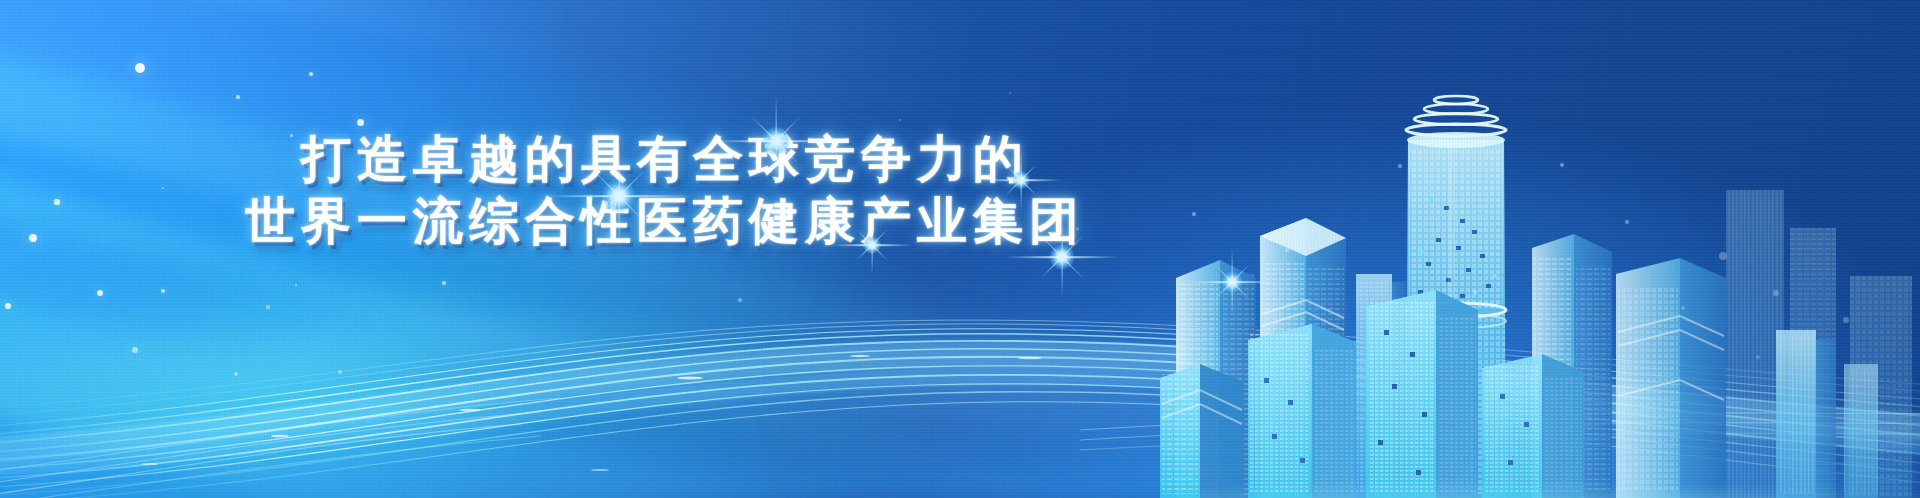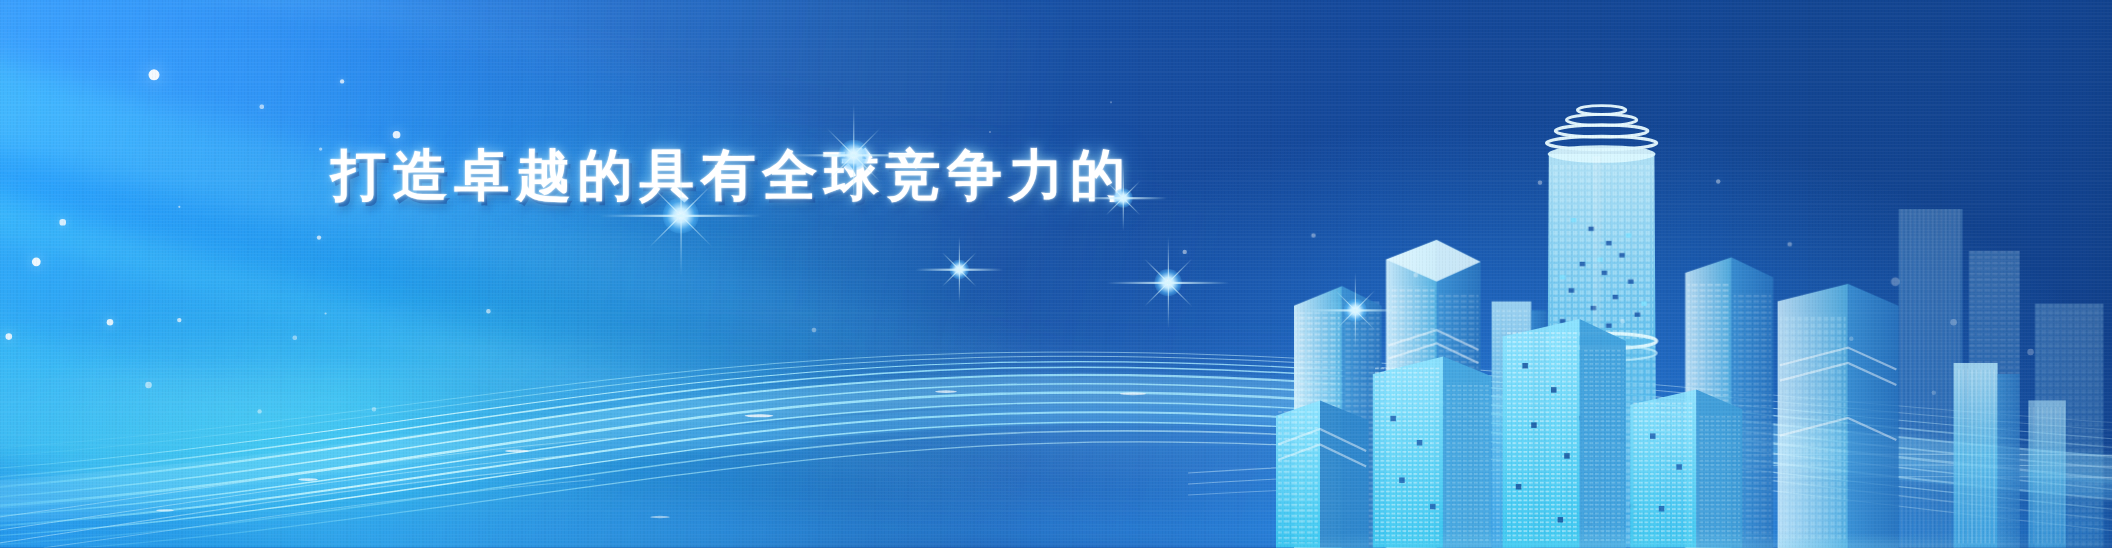--- a/index.html
+++ b/index.html
@@ -493,20 +493,21 @@
       <div class="dot" style="left: 1843px; top: 317px; width: 6px; height: 6px; opacity: 0.26; box-shadow: rgba(190, 235, 255, 0.208) 0px 0px 9px;"></div>
       <div class="dot" style="left: 1755.8px; top: 354.8px; width: 4.4px; height: 4.4px; opacity: 0.22; box-shadow: rgba(190, 235, 255, 0.176) 0px 0px 6.6px;"></div>
       <div class="dot" style="left: 1473.4px; top: 290.4px; width: 3.2px; height: 3.2px; opacity: 0.35; box-shadow: rgba(190, 235, 255, 0.28) 0px 0px 4.8px;"></div>
       <div class="dot" style="left: 1285.4px; top: 248.4px; width: 3.2px; height: 3.2px; opacity: 0.35; box-shadow: rgba(190, 235, 255, 0.28) 0px 0px 4.8px;"></div>
       <div class="dot" style="left: 898.6px; top: 118.6px; width: 2.8px; height: 2.8px; opacity: 0.3; box-shadow: rgba(190, 235, 255, 0.24) 0px 0px 4.2px;"></div>
       <div class="dot" style="left: 1008.7px; top: 91.7px; width: 2.6px; height: 2.6px; opacity: 0.28; box-shadow: rgba(190, 235, 255, 0.224) 0px 0px 3.9px;"></div>
     </div>
 
   <div id="headline">
     <span class="hline">打造卓越的具有全球竞争力的</span>
+    <span class="hline">世界一流综合性医药健康产业集团</span>
   </div>
 
   <div id="flares">
       <div class="flare" style="left: 545px; top: 122px; width: 148px; height: 148px;">
         <div class="core" style="width: 33.3px; height: 33.3px;"></div>
         <div class="ray" style="width: 148px; height: 1.6px; transform: translate(-50%, -50%) rotate(0deg);"></div>
         <div class="ray" style="width: 111px; height: 1.3px; transform: translate(-50%, -50%) rotate(90deg);"></div>
         <div class="ray" style="width: 81.4px; height: 1px; transform: translate(-50%, -50%) rotate(45deg);"></div>
         <div class="ray" style="width: 81.4px; height: 1px; transform: translate(-50%, -50%) rotate(-45deg);"></div>
       </div>

